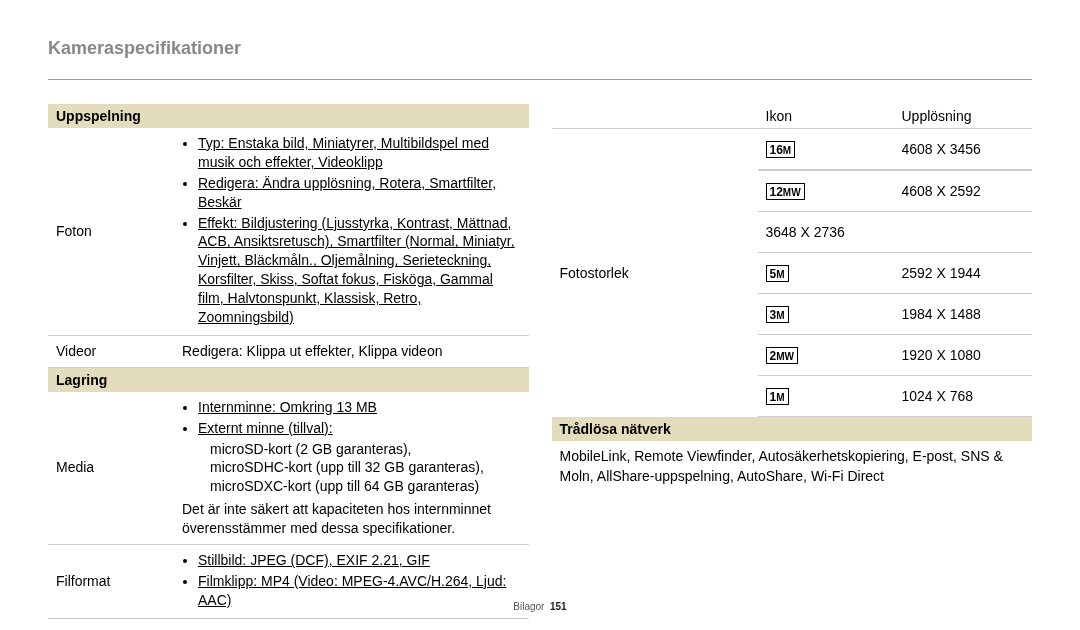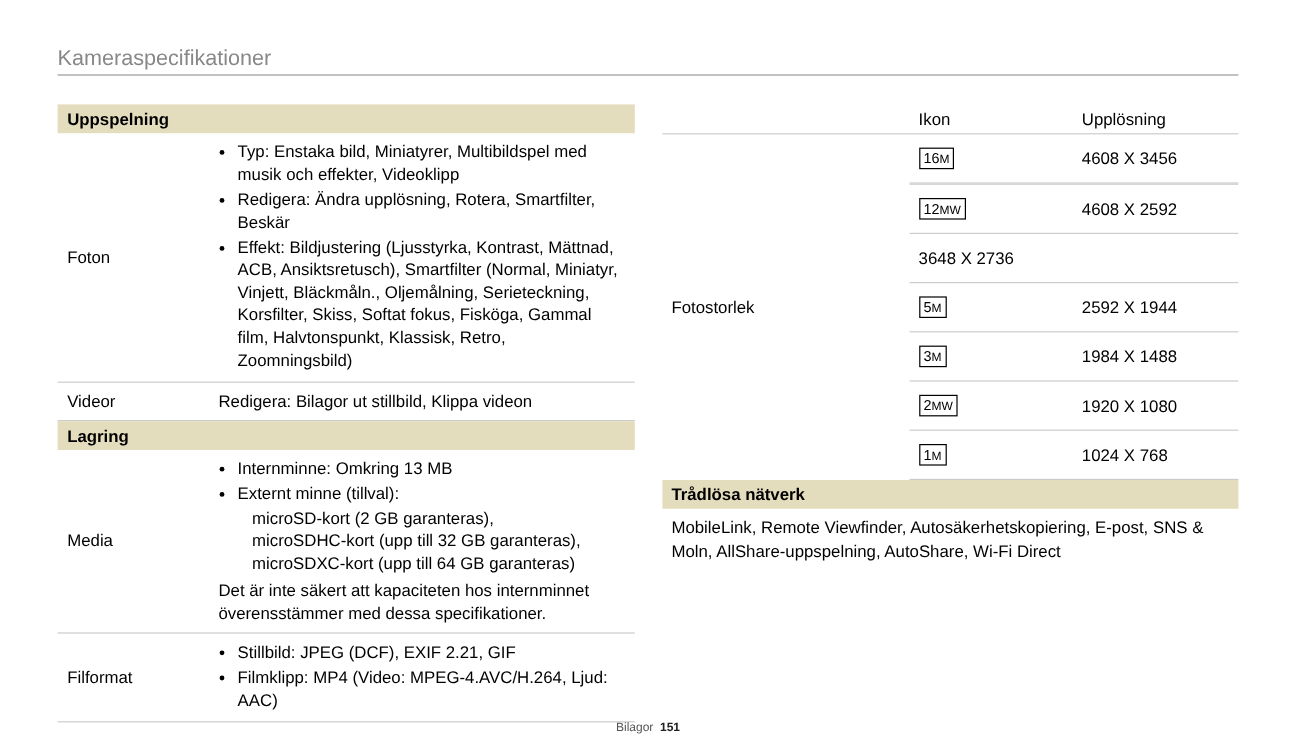--- a/index.html
+++ b/index.html
@@ -13,22 +13,22 @@
   }
   .page {
     padding: 38px 48px 0 48px;
     position: relative;
     box-sizing: border-box;
     height: 100%;
   }
   .page-title {
     font-size: 18px;
     color: #888;
-    font-weight: 400;
-    margin-bottom: 3px;
+    font-weight: 700;
+    margin-bottom: 20px;
   }
   .title-rule {
     border: none;
     border-top: 1px solid #999;
     margin: 0 0 24px 0;
   }
   .columns {
     display: flex;
     gap: 23px;
   }
@@ -56,34 +56,35 @@
   }
   .specvalue {
     flex: 1 1 auto;
   }
   .specvalue ul {
     margin: 0;
     padding-left: 16px;
   }
   .specvalue ul li {
     margin: 0 0 2px 0;
+    text-decoration: underline;
   }
   .specvalue .sub {
     padding-left: 28px;
     display: block;
   }
   .specvalue .note {
     display: block;
     margin-top: 4px;
   }
   .icon-box {
     display: inline-block;
     border: 1.5px solid #000;
     font-size: 10px;
-    font-weight: normal;
+    font-weight: bold;
     line-height: 1;
     padding: 2px 3px 1px 3px;
   }
   .icon-box .big { font-size: 12px; }
   .footer {
     position: absolute;
     bottom: 18px;
     left: 0; right: 0;
     text-align: center;
     font-size: 10px;
@@ -144,21 +145,21 @@
           <ul>
             <li>Typ: Enstaka bild, Miniatyrer, Multibildspel med musik och effekter, Videoklipp</li>
             <li>Redigera: Ändra upplösning, Rotera, Smartfilter, Beskär</li>
             <li>Effekt: Bildjustering (Ljusstyrka, Kontrast, Mättnad, ACB, Ansiktsretusch), Smartfilter (Normal, Miniatyr, Vinjett, Bläckmåln., Oljemålning, Serieteckning, Korsfilter, Skiss, Softat fokus, Fisköga, Gammal film, Halvtonspunkt, Klassisk, Retro, Zoomningsbild)</li>
           </ul>
         </div>
       </div>
 
       <div class="specrow">
         <div class="speclabel">Videor</div>
-        <div class="specvalue">Redigera: Bilagor ut stillbild, Klippa videon</div>
+        <div class="specvalue">Redigera: Klippa ut effekter, Klippa videon</div>
       </div>
 
       <div class="section-header">Lagring</div>
 
       <div class="specrow">
         <div class="speclabel">Media</div>
         <div class="specvalue">
           <ul>
             <li>Internminne: Omkring 13 MB</li>
             <li>Externt minne (tillval):</li>

